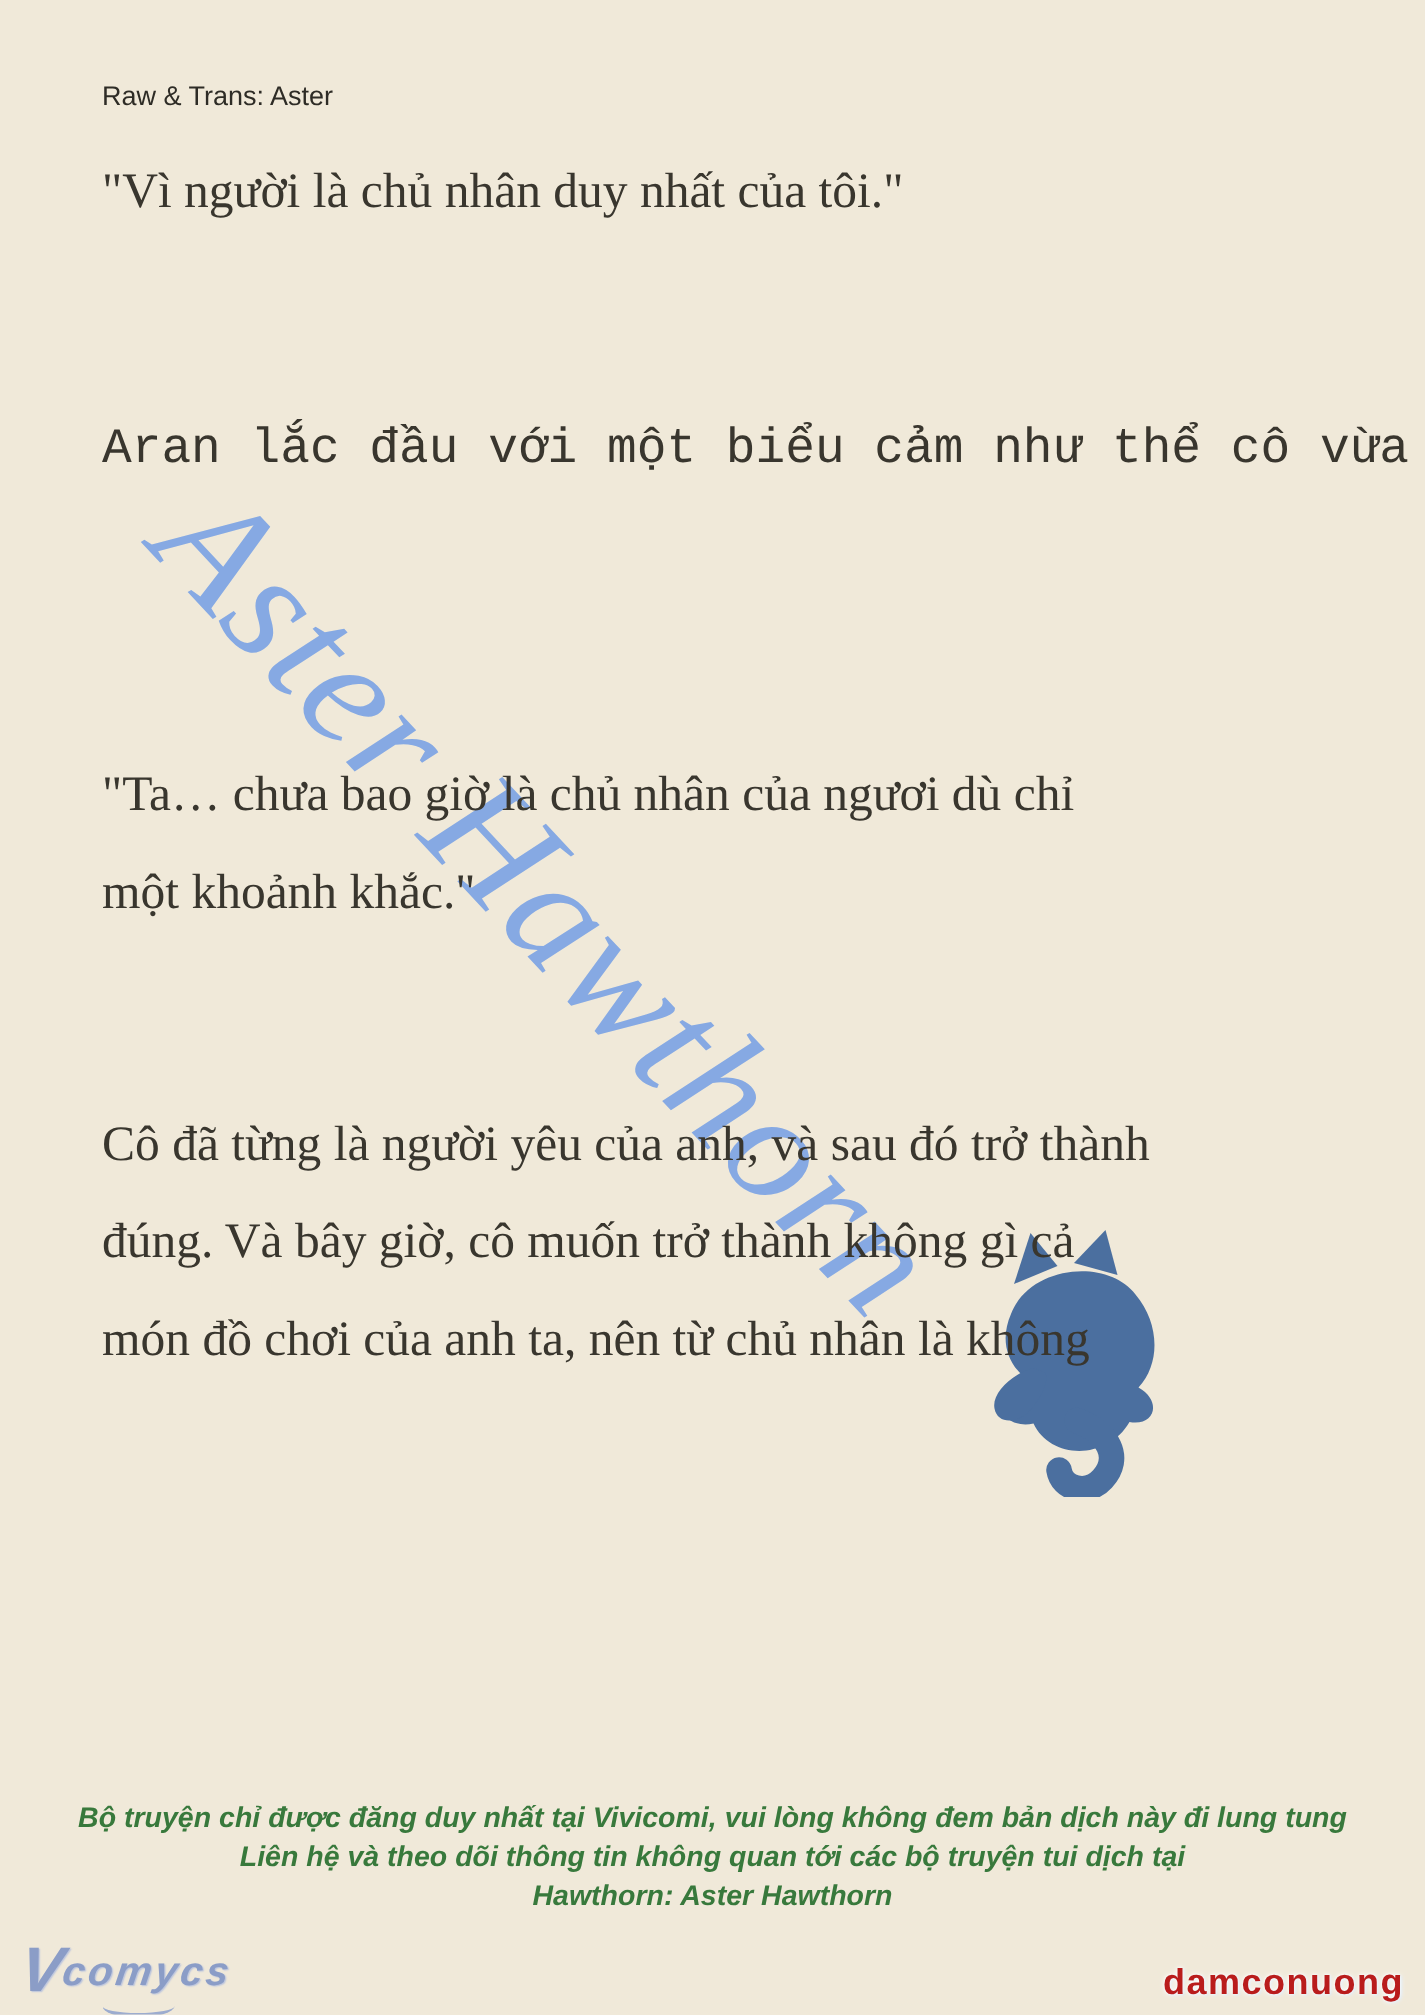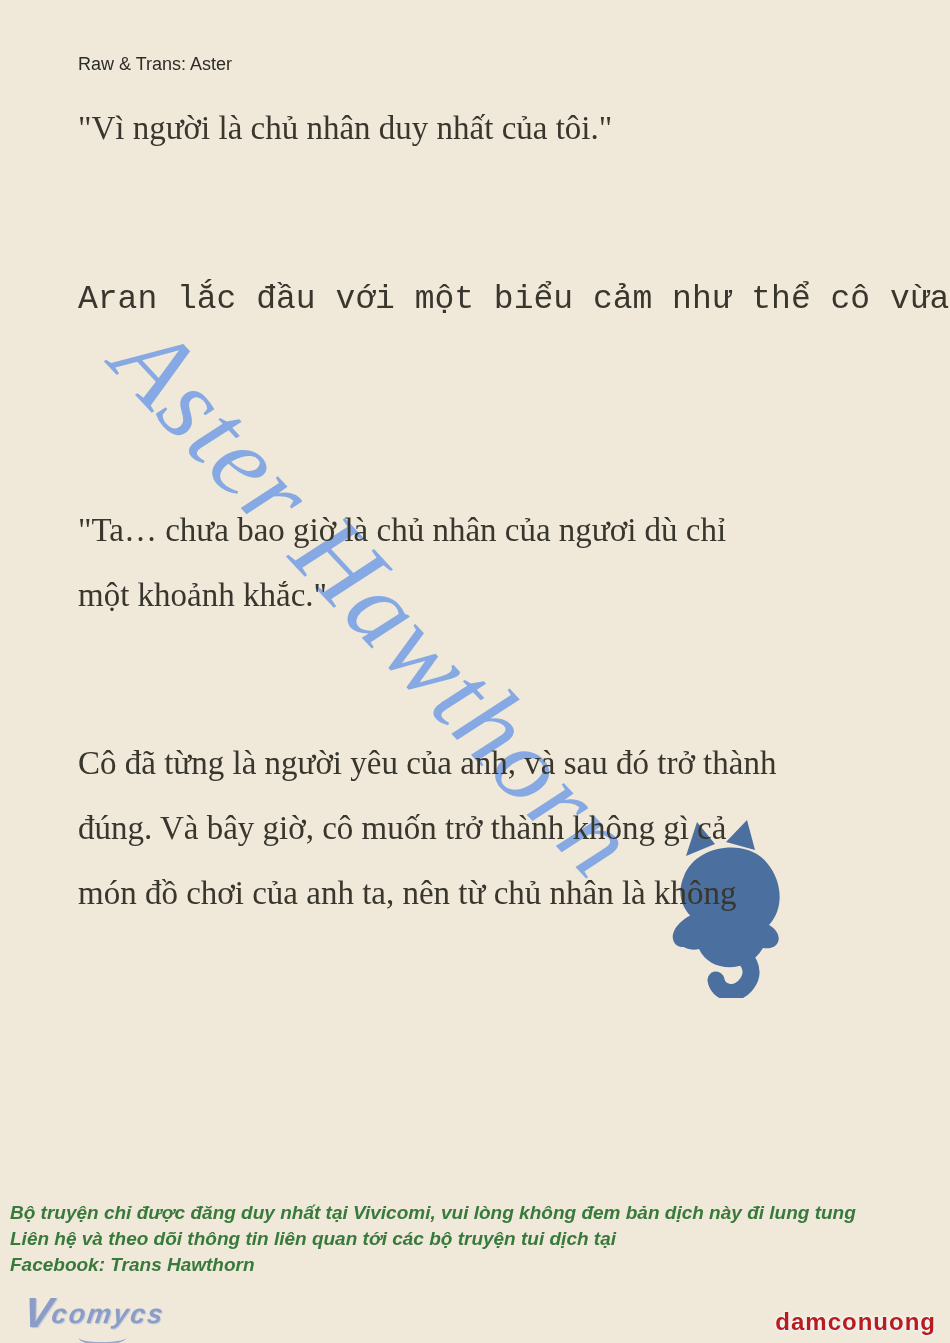--- a/index.html
+++ b/index.html
@@ -3,21 +3,21 @@
 <meta charset="utf-8">
 <style>
   html, body { margin: 0; padding: 0; }
   body {
     width: 950px; height: 1343px;
     background: #f0e9d9;
     position: relative;
     overflow: hidden;
     font-family: "Liberation Serif", serif;
   }
-  .page { position: absolute; inset: 0; margin-left: 10px; }
+  .page { position: absolute; inset: 0; }
 
   
   .credit {
     position: absolute; left: 68px; top: 54px;
     font-family: "Liberation Sans", sans-serif;
     font-size: 18px; color: #2e2c26;
   }
 
   
   .watermark {
@@ -51,21 +51,21 @@
   }
   .para .line { white-space: nowrap; }
   .p1 { top: 96px; }
   .p2 { top: 267px; font-family: Liberation Mono, monospace; }
   .p3 { top: 498px; }
   .p4 { top: 731px; }
 
   
   .footer {
     position: absolute; left: 0; right: 0; top: 1200px;
-    text-align: left;
+    text-align: center;
     font-family: "Liberation Sans", sans-serif;
     font-style: italic; font-weight: bold;
     font-size: 19px; line-height: 26px;
     color: #38793c;
     z-index: 3;
   }
 
   
   .logo {
     position: absolute; left: 14px; top: 1292px;
@@ -130,22 +130,22 @@
   </div>
 
   <div class="para p4">
     <div class="line">Cô đã từng là người yêu của anh, và sau đó trở thành</div>
     <div class="line">đúng. Và bây giờ, cô muốn trở thành không gì cả</div>
     <div class="line">món đồ chơi của anh ta, nên từ chủ nhân là không</div>
   </div>
 
   <div class="footer">
     <div class="footer-line">Bộ truyện chỉ được đăng duy nhất tại Vivicomi, vui lòng không đem bản dịch này đi lung tung</div>
-    <div class="footer-line">Liên hệ và theo dõi thông tin liên quan tới các bộ truyện tui dịch tại</div>
-    <div class="footer-line">Facebook: Trans Hawthorn</div>
+    <div class="footer-line">Liên hệ và theo dõi thông tin không quan tới các bộ truyện tui dịch tại</div>
+    <div class="footer-line">Hawthorn: Aster Hawthorn</div>
   </div>
 
   <div class="logo">
     <span class="logo-v">V</span><span class="logo-rest">comycs</span>
     <span class="logo-swash"></span>
   </div>
 
   <div class="dcn">damconuong</div>
 
 </div>

